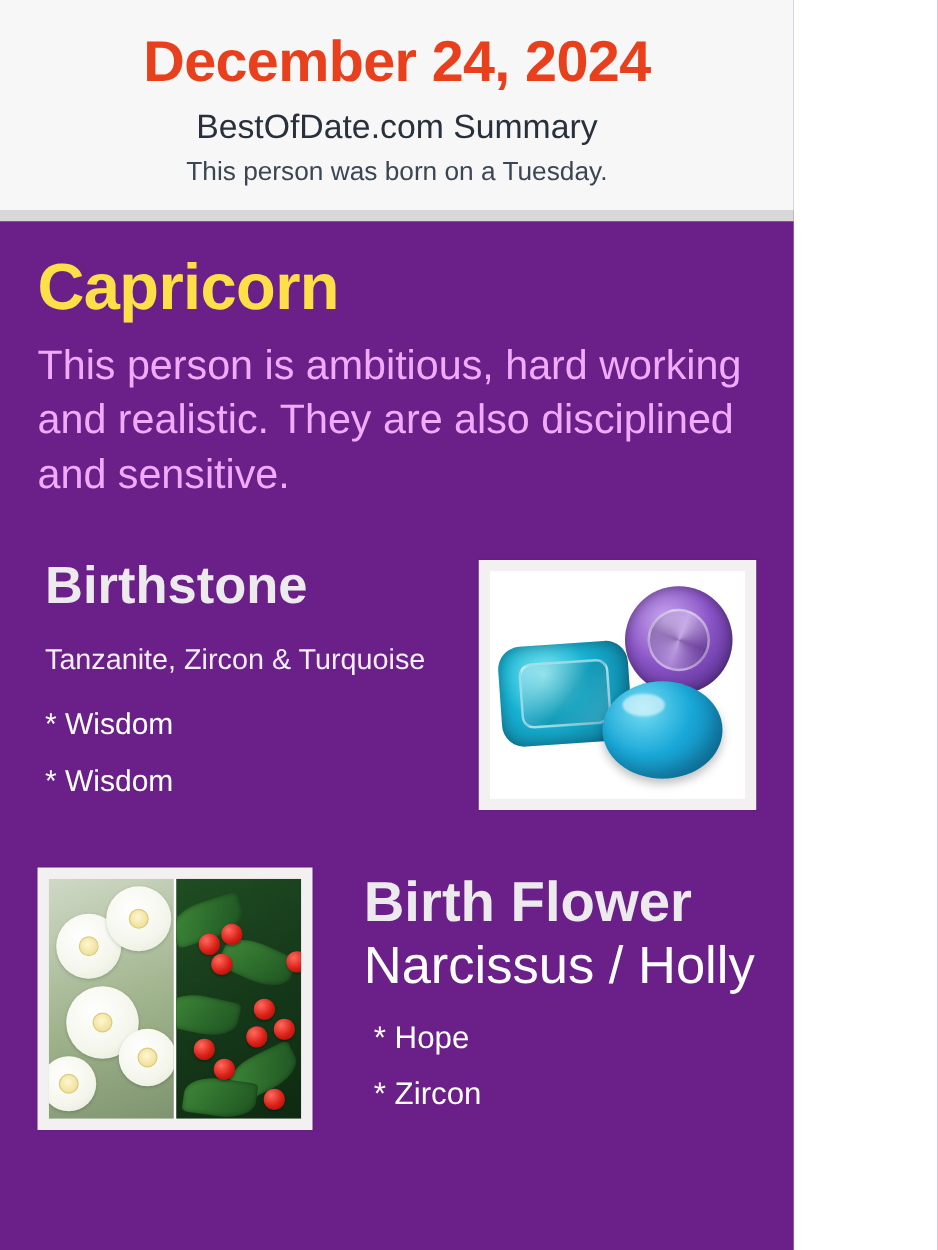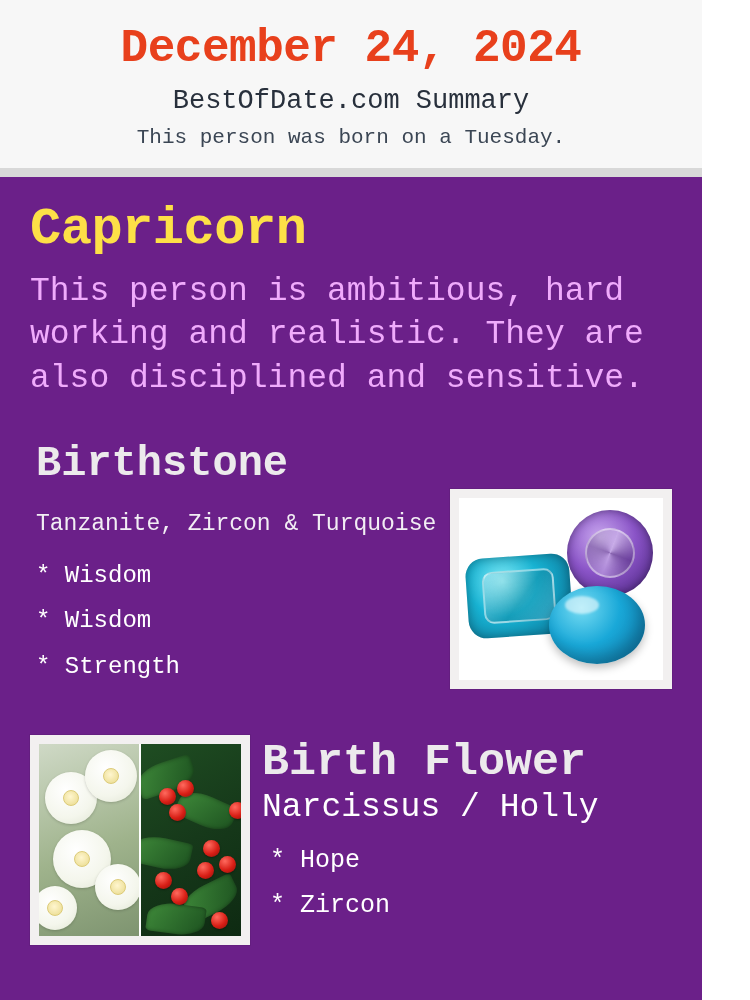--- a/index.html
+++ b/index.html
@@ -5,24 +5,23 @@
   * { box-sizing: border-box; margin: 0; padding: 0; }
   html, body {
     width: 750px;
     height: 1000px;
     font-family: "Liberation Sans", sans-serif;
     background: #ffffff;
     overflow: hidden;
   }
   .page {
     position: relative;
-    width: 702px;
+    width: 635px;
     height: 1000px;
     background: #6b2089;
-    font-family: Liberation Mono, monospace;
   }
 
   
   .header {
     background: #f7f7f7;
     padding: 24px 20px 18px;
     text-align: center;
   }
   .date-title {
     color: #e8401c;
@@ -118,31 +117,31 @@
   .flower-frame { width: 220px; height: 210px; }
   .flower-canvas {
     width: 100%; height: 100%;
     display: flex;
     overflow: hidden;
   }
   .flower-half { width: 50%; height: 100%; position: relative; overflow: hidden; }
   .flower-divider { width: 3px; background: #ffffff; }
   .flower-text {
     flex: 1 1 auto;
-    padding-left: 12px;
+    padding-left: 41px;
     padding-top: 4px;
   }
   .flower-title {
     font-size: 45px;
     font-weight: bold;
     color: #eceaec;
     line-height: 1.05;
   }
   .flower-sub {
-    font-size: 33px;
+    font-size: 42px;
     margin-top: 2px;
     color: #ffffff;
   }
   .flower-bullets { margin-top: 12px; padding-left: 8px; }
   .flower-bullets .bullet { font-size: 25px; line-height: 1.8; }
 
   
   .gem-cushion {
     position: absolute;
     left: 8px; top: 58px;
@@ -272,21 +271,20 @@
       <div class="sign-desc">This person is ambitious, hard working and realistic. They are also disciplined and sensitive.</div>
     </div>
 
     <div class="stone-row">
       <div class="stone-text">
         <div class="block-title">Birthstone</div>
         <div class="block-sub">Tanzanite, Zircon &amp; Turquoise</div>
         <div class="bullets">
           <div class="bullet">* Wisdom</div>
           <div class="bullet">* Wisdom</div>
-          <div class="bullet">* Strength</div>
         </div>
       </div>
       <div class="photo-frame stone-frame">
         <div class="stone-canvas">
           <div class="gem-round"></div>
           <div class="gem-cushion"></div>
           <div class="gem-cab"></div>
         </div>
       </div>
     </div>

